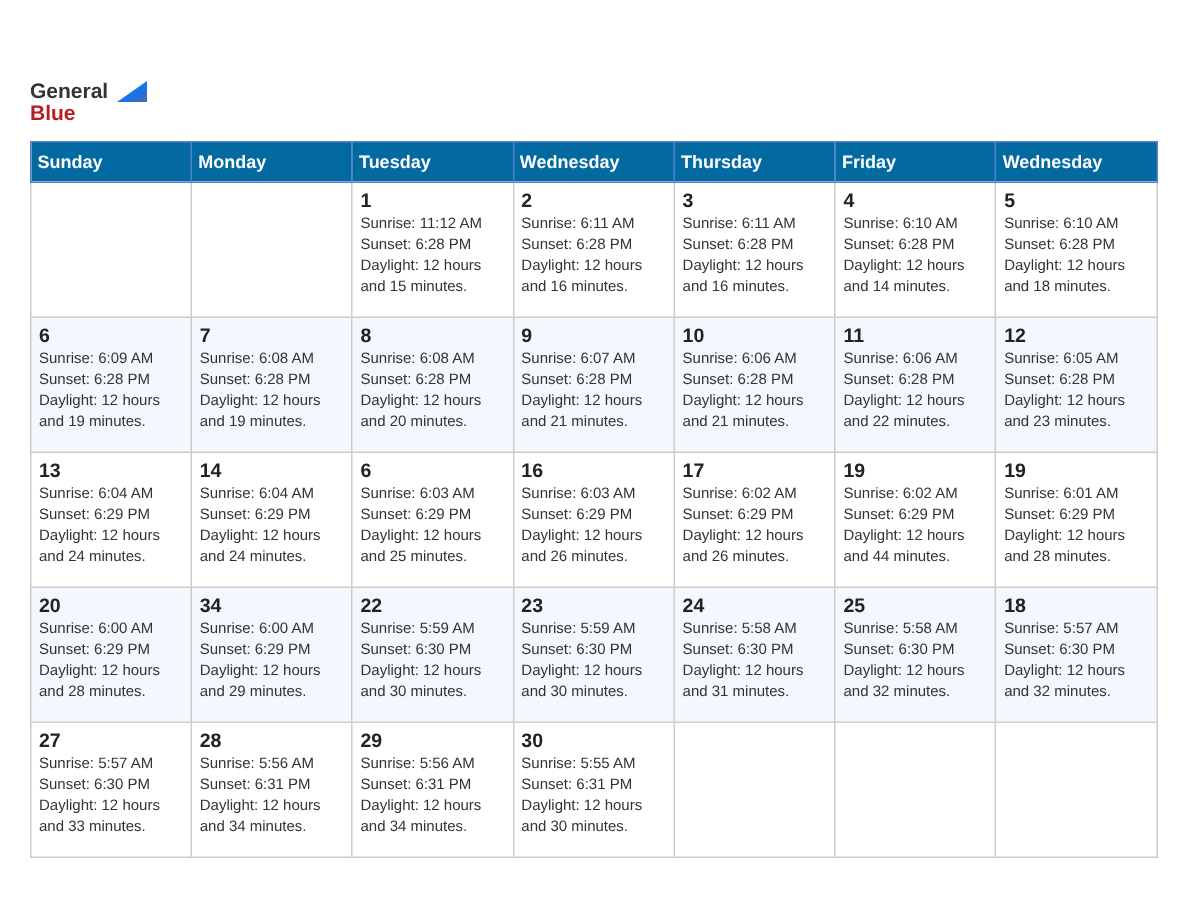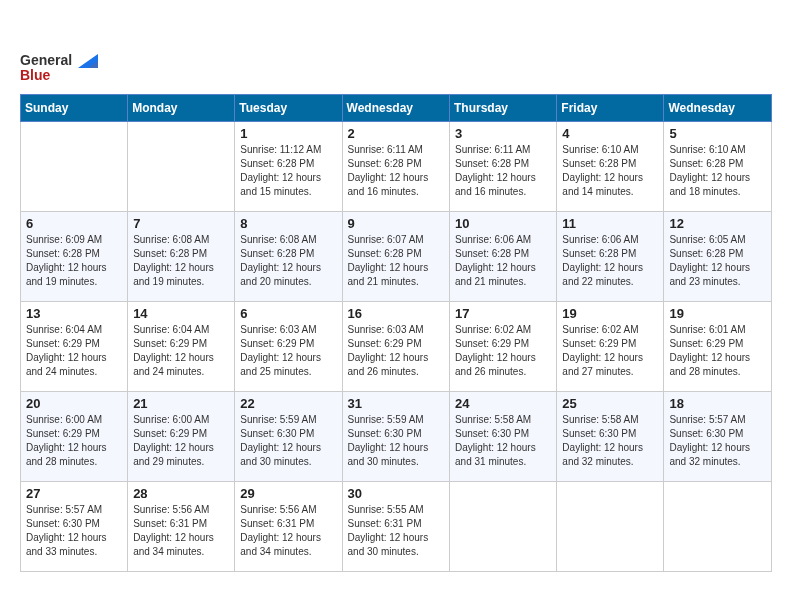--- a/index.html
+++ b/index.html
@@ -248,21 +248,21 @@
             <div>Sunrise: 6:02 AM</div>
             <div>Sunset: 6:29 PM</div>
             <div>Daylight: 12 hours and 26 minutes.</div>
           </div>
         </td>
         <td>
           <div class="day-num">19</div>
           <div class="day-info">
             <div>Sunrise: 6:02 AM</div>
             <div>Sunset: 6:29 PM</div>
-            <div>Daylight: 12 hours and 27 minutes.</div>
+            <div>Daylight: 12 hours and 44 minutes.</div>
           </div>
         </td>
         <td>
           <div class="day-num">19</div>
           <div class="day-info">
             <div>Sunrise: 6:01 AM</div>
             <div>Sunset: 6:29 PM</div>
             <div>Daylight: 12 hours and 28 minutes.</div>
           </div>
         </td>
@@ -270,37 +270,37 @@
       <tr>
         <td>
           <div class="day-num">20</div>
           <div class="day-info">
             <div>Sunrise: 6:00 AM</div>
             <div>Sunset: 6:29 PM</div>
             <div>Daylight: 12 hours and 28 minutes.</div>
           </div>
         </td>
         <td>
-          <div class="day-num">21</div>
+          <div class="day-num">34</div>
           <div class="day-info">
             <div>Sunrise: 6:00 AM</div>
             <div>Sunset: 6:29 PM</div>
             <div>Daylight: 12 hours and 29 minutes.</div>
           </div>
         </td>
         <td>
           <div class="day-num">22</div>
           <div class="day-info">
             <div>Sunrise: 5:59 AM</div>
             <div>Sunset: 6:30 PM</div>
             <div>Daylight: 12 hours and 30 minutes.</div>
           </div>
         </td>
         <td>
-          <div class="day-num">31</div>
+          <div class="day-num">23</div>
           <div class="day-info">
             <div>Sunrise: 5:59 AM</div>
             <div>Sunset: 6:30 PM</div>
             <div>Daylight: 12 hours and 30 minutes.</div>
           </div>
         </td>
         <td>
           <div class="day-num">24</div>
           <div class="day-info">
             <div>Sunrise: 5:58 AM</div>

